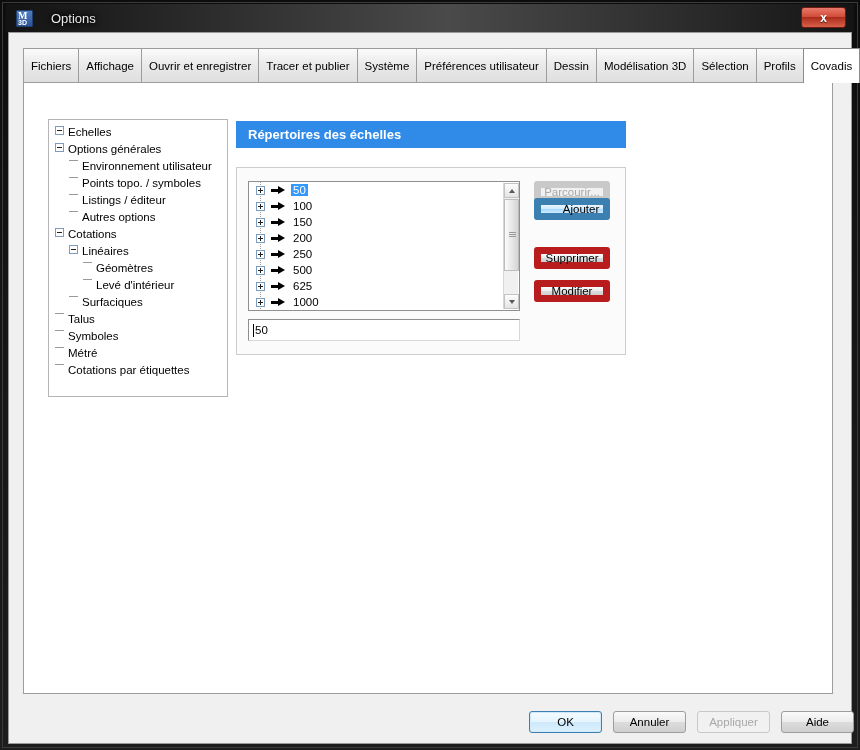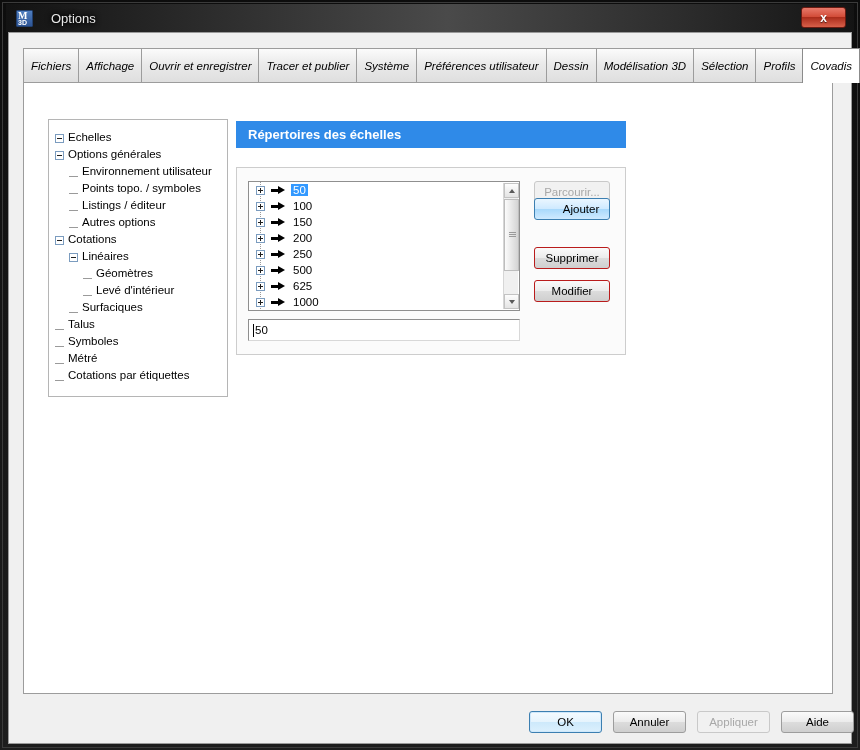--- a/index.html
+++ b/index.html
@@ -105,21 +105,20 @@
   }
   .tab {
     height: 19px; padding: 17px 7px;
     display: flex; align-items: center;
     background: linear-gradient(to bottom, #fbfbfb 0%, #eaeaea 45%, #dedede 100%);
     border: 1px solid #9c9c9c;
     border-bottom: none;
     margin-right: -1px;
     color: #000; cursor: default;
     white-space: nowrap;
-    font-style: italic;
   }
   .tab.active {
     height: 22px;
     background: #ffffff;
     border-color: #8b8b8b;
     z-index: 3;
     position: relative;
   }
 
   
@@ -135,21 +134,21 @@
   #treepanel {
     position: absolute; left: 24px; top: 36px;
     width: 180px; height: 278px;
     background: #fff;
     border: 1px solid #b5b5b5;
     overflow: hidden;
     font-size: 11.5px;
   }
   .tnode {
     position: relative; height: 17px;
-    display: flex; align-items: flex-end;
+    display: flex; align-items: flex-start;
     white-space: nowrap; color: #000;
   }
   .tnode .exp {
     width: 9px; height: 9px; flex: none;
     border: 1px solid #7b9cbf;
     background: #fff;
     position: relative;
     margin-right: 3px;
   }
   .tnode .exp::before {
@@ -261,21 +260,21 @@
     position: absolute; left: 4px; top: 32px; width: 7px; height: 5px;
     background: repeating-linear-gradient(to bottom, #9a9a9a 0 1px, transparent 1px 2px);
   }
 
   
   .sidebtn {
     position: absolute; left: 297px;
     width: 76px; height: 22px;
     font-size: 11.5px; color: #000;
     background: linear-gradient(to bottom, #fafafa 0%, #ececec 48%, #dcdcdc 52%, #cfcfcf 100%);
-    border: 1px solid #b91c1c;
+    border: 7px solid #b91c1c;
     border-radius: 3px;
     display: flex; align-items: center; justify-content: center;
     cursor: pointer;
   }
   .sidebtn.disabled {
     color: #a8a8a8;
     background: #f1f1f1;
     border-color: #c9c9c9;
   }
   .sidebtn.focused {

